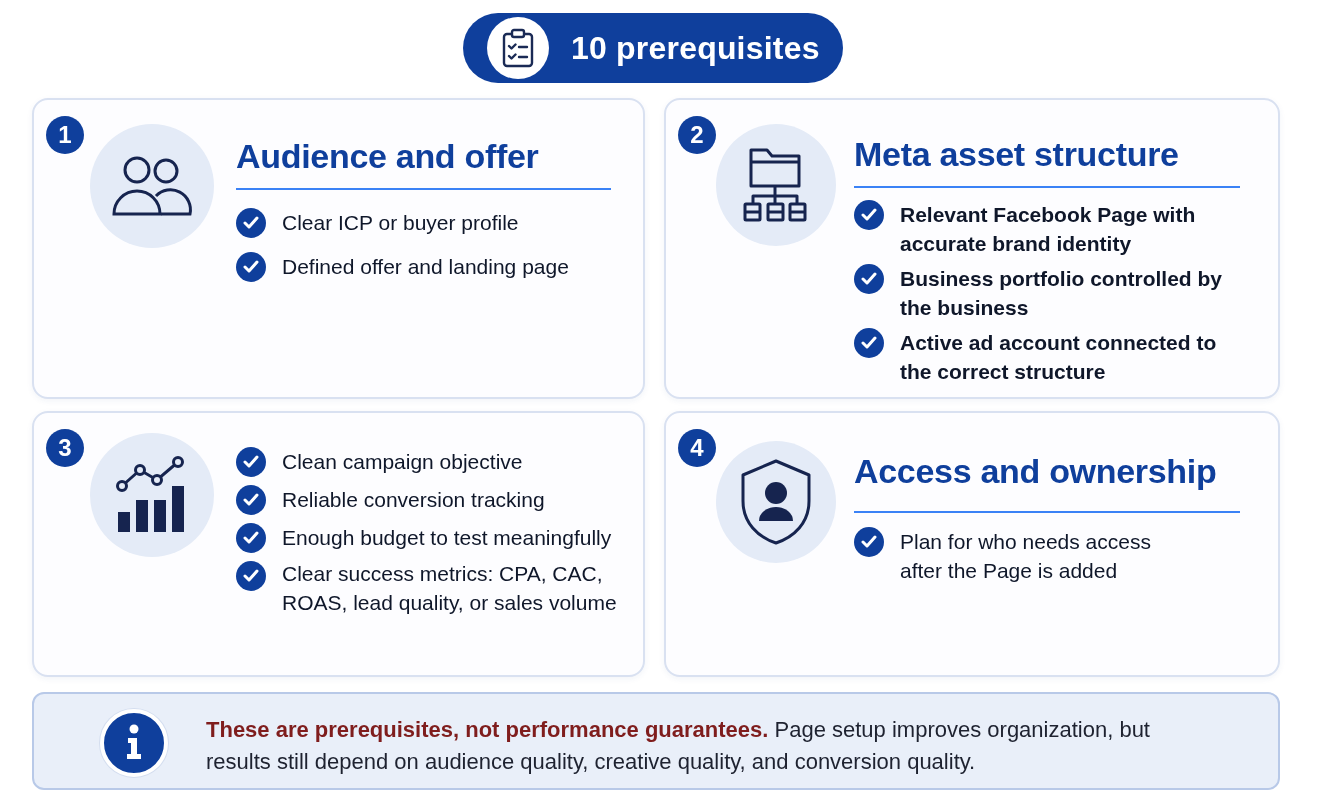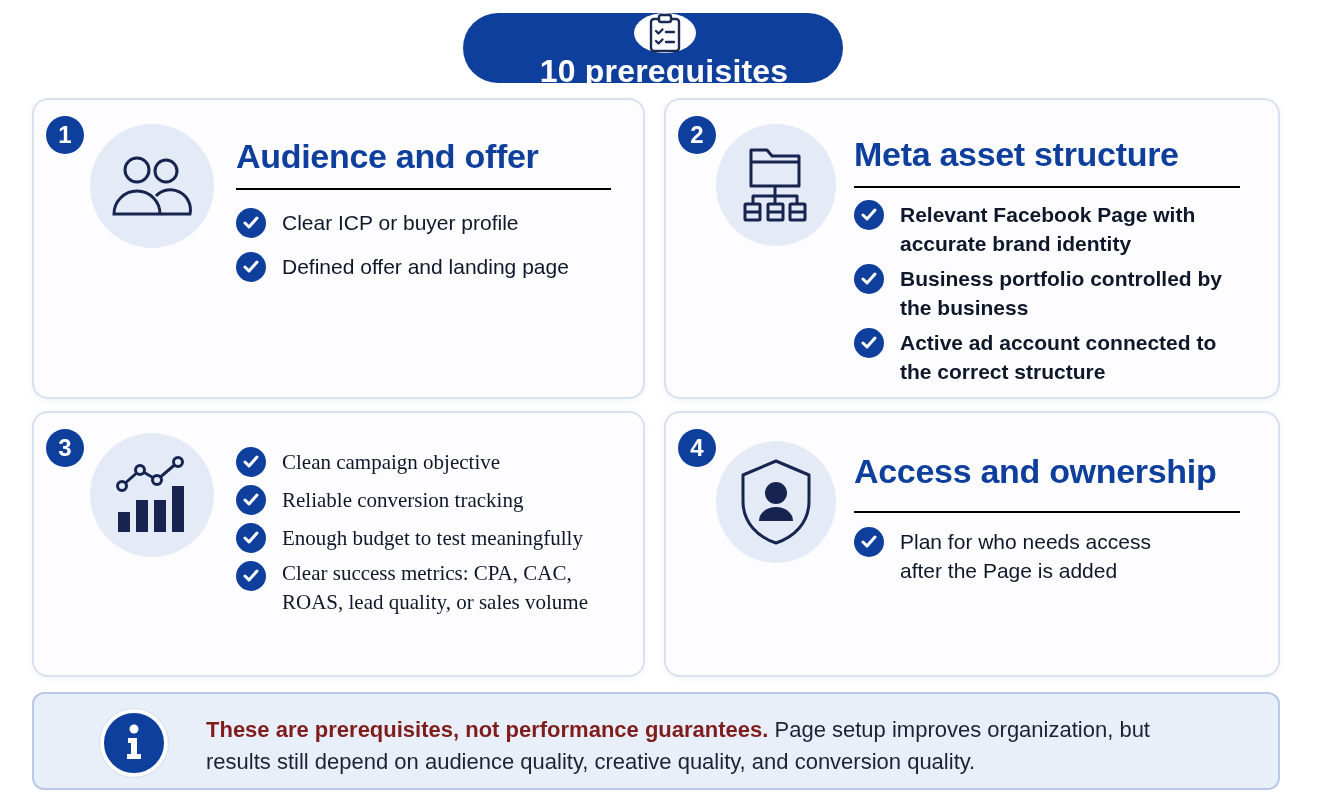--- a/index.html
+++ b/index.html
@@ -2,21 +2,21 @@
 <html><head>
 <meta charset="utf-8">
 <style>
   * { box-sizing: border-box; margin: 0; padding: 0; }
   html, body { width: 1322px; height: 800px; background: #ffffff; overflow: hidden; }
   body { font-family: "Liberation Sans", "DejaVu Sans", sans-serif; color: #1c1f2a; position: relative; }
 
   .pill {
     position: absolute; left: 463px; top: 13px; width: 380px; height: 70px;
     background: #0f3f9c; border-radius: 35px;
-    display: flex; align-items: center; flex-direction: column;
+    display: flex; align-items: center;
   }
   .pill-icon {
     width: 62px; height: 62px; border-radius: 50%; background: #ffffff;
     margin-left: 24px; display: flex; align-items: center; justify-content: center;
   }
   .pill-title {
     color: #ffffff; font-weight: 700; font-size: 32px; margin-left: 22px; letter-spacing: 0.2px;
   }
 
   .card {
@@ -41,38 +41,38 @@
   .c3 .icon-circle { top: 20px; }
   .c4 .icon-circle { top: 28px; }
 
   .content { position: absolute; left: 202px; right: 32px; top: 34px; }
   .c2 .content, .c4 .content { left: 188px; right: 38px; top: 32px; }
   .c3 .content { top: 20px; right: 18px; }
   .c4 .content { top: 36px; }
 
   .card-title {
     color: #0f3f9c; font-weight: 700; font-size: 34px; letter-spacing: -0.3px; line-height: 44px;
-    padding-bottom: 10px; border-bottom: 2px solid #000000; white-space: nowrap;
+    padding-bottom: 10px; border-bottom: 2px solid #3b82f6; white-space: nowrap;
   }
   .c3 .card-title { font-size: 33px; padding-bottom: 4px; }
   .c4 .card-title { padding-bottom: 18px; }
 
   .items { list-style: none; margin-top: 18px; }
   .c2 .items { margin-top: 12px; }
   .c3 .items { margin-top: 12px; }
   .c4 .items { margin-top: 14px; }
   .item { display: flex; align-items: flex-start; margin-bottom: 14px; }
   .c2 .item { margin-bottom: 6px; font-weight: bold; }
   .c3 .item { margin-bottom: 4px; }
   .check {
     flex: 0 0 30px; width: 30px; height: 30px; border-radius: 50%; background: #0f3f9c;
     display: flex; align-items: center; justify-content: center; margin-right: 16px; margin-top: 0;
   }
   .item-text { font-size: 21px; line-height: 29px; color: #0f172a; }
-  .c3 .item-text { line-height: 34px; font-family: Liberation Serif, serif; }
+  .c3 .item-text { line-height: 34px; }
   .c3 .check { margin-top: 2px; }
 
   .note {
     position: absolute; left: 32px; top: 692px; width: 1248px; height: 98px;
     background: #e9eff9; border: 2px solid #b8c9e8; border-radius: 12px;
   }
   .note-icon {
     position: absolute; left: 66px; top: 15px; width: 68px; height: 68px; border-radius: 50%;
     background: #0f3f9c; border: 4px solid #ffffff; display: flex; align-items: center; justify-content: center;
     box-shadow: 0 0 0 1px #d3ddef;

